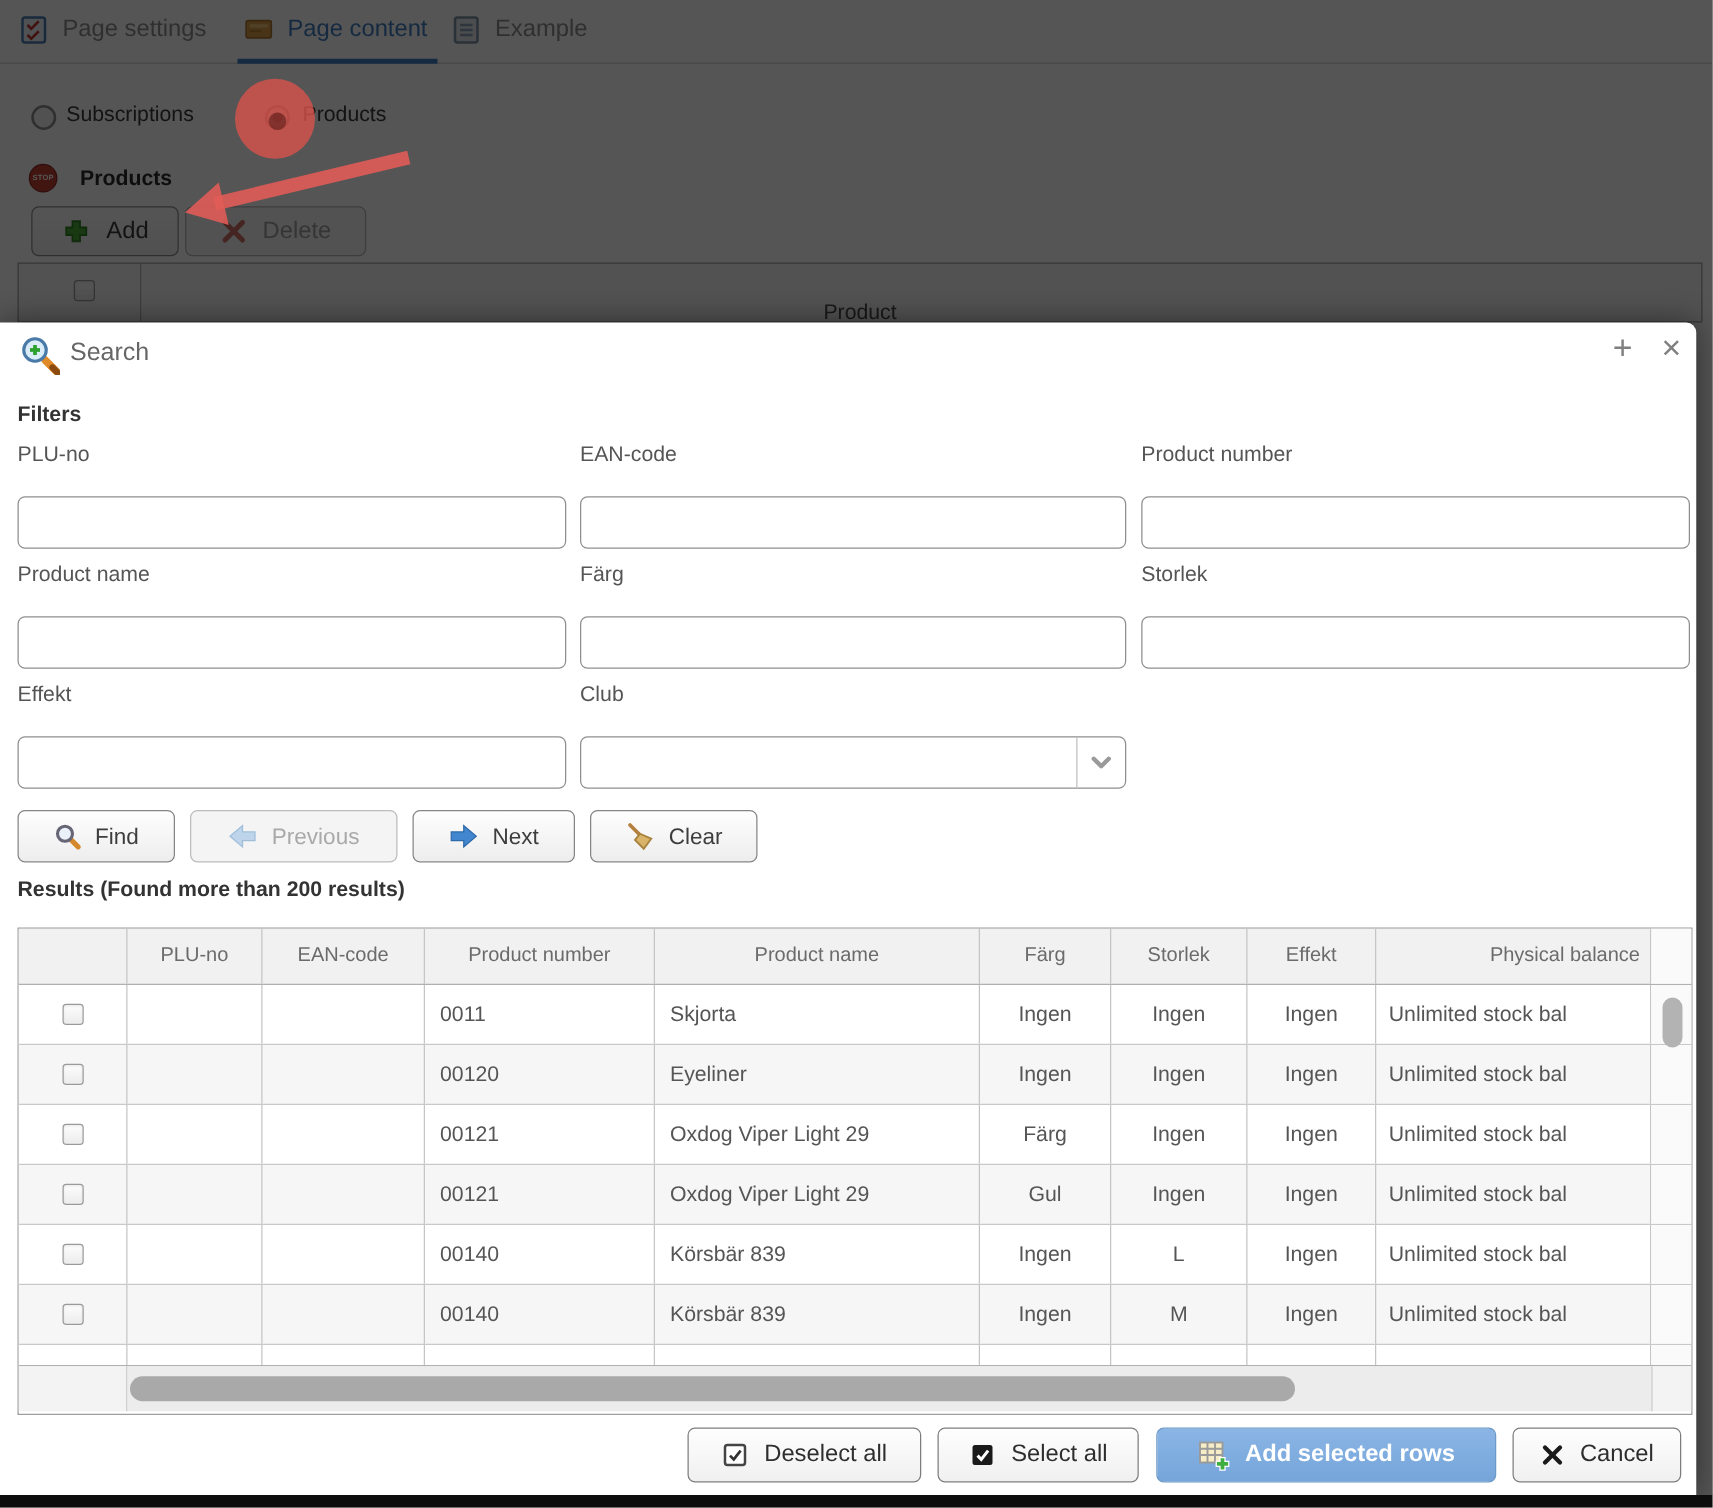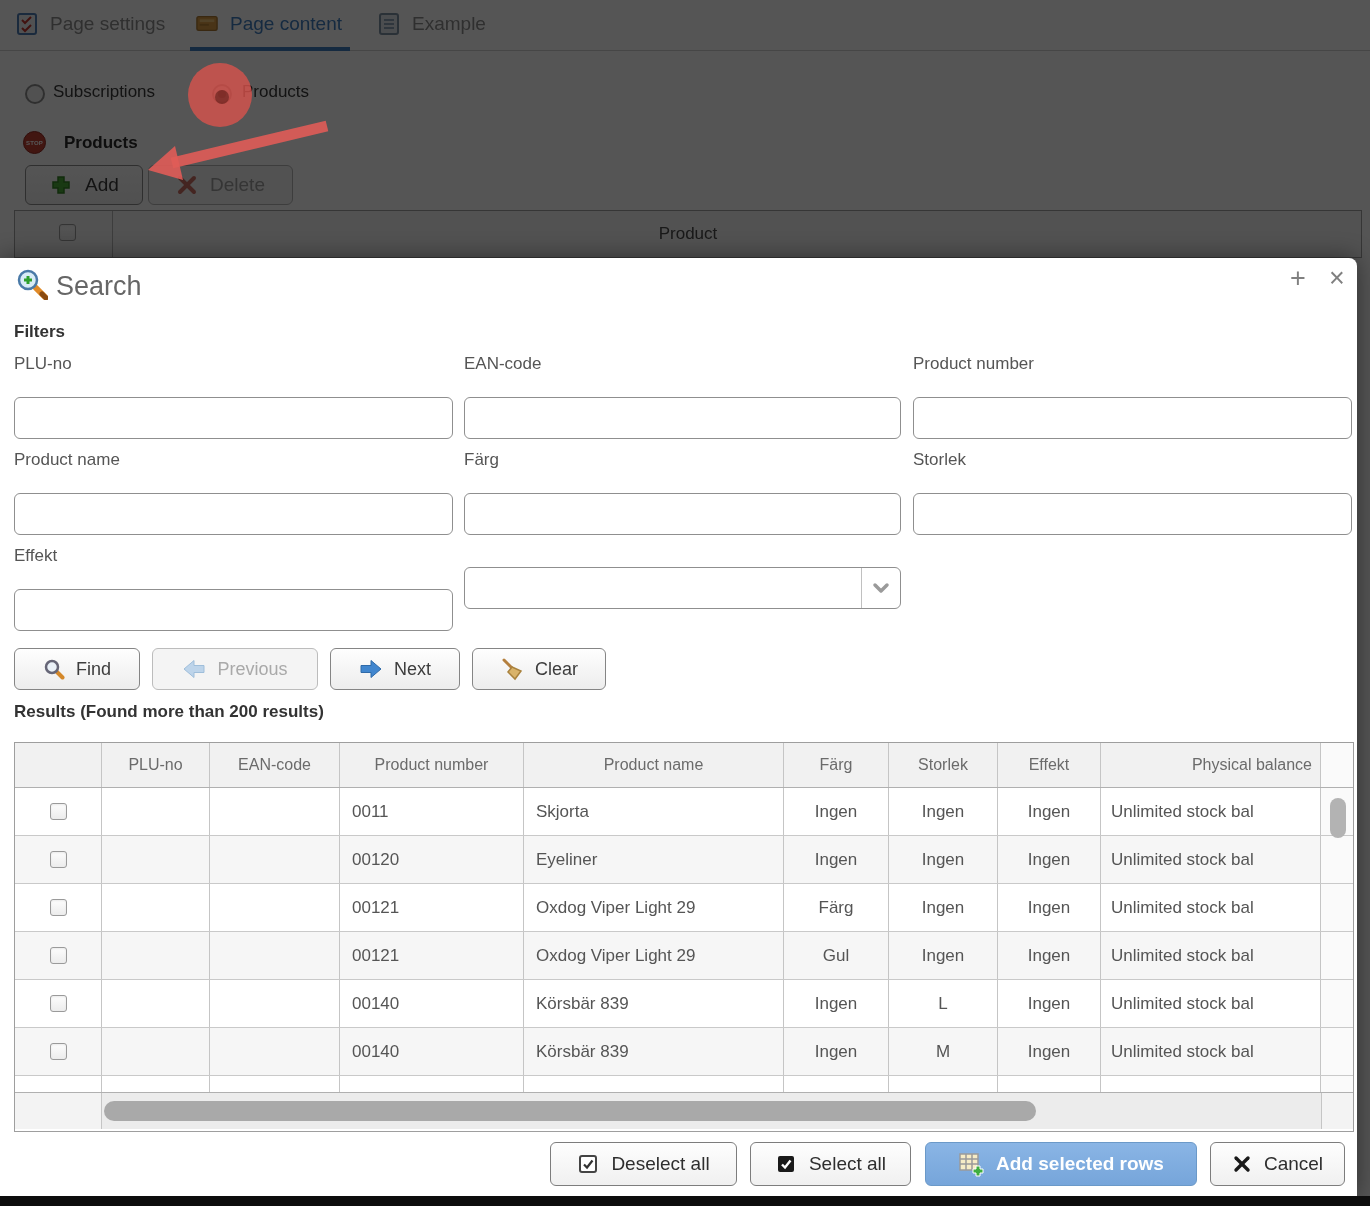--- a/index.html
+++ b/index.html
@@ -28,38 +28,38 @@
   .prod-title { font-size:17px; font-weight:bold; color:#222; }
 
   .btn-base { position:absolute; height:40px; border:1px solid #8a8a8a; border-radius:6px;
               background:linear-gradient(#fdfdfd,#efefef); display:flex; align-items:center; justify-content:center;
               gap:12px; font-size:19px; color:#333; }
   .btn-base.disabled { color:#9b9b9b; border-color:#b5b5b5; background:#f5f5f5; }
 
   .base-table-header { position:absolute; left:14px; top:210px; width:1348px; height:48px;
                        background:#f6f6f6; border:1px solid #9e9e9e; }
   .base-th-sep { position:absolute; left:97px; top:0; width:1px; height:100%; background:#b5b5b5; }
-  .base-th-label { position:absolute; left:98px; top:0; width:1150px; height:46px; line-height:46px;
+  .base-th-label { position:absolute; left:98px; top:16px; width:1150px; height:46px; line-height:46px;
                    text-align:center; font-size:17px; color:#444; }
   .checkbox { display:inline-block; width:17px; height:17px; border:1px solid #9a9a9a; border-radius:3px;
               background:linear-gradient(#fdfdfd,#ececec); box-shadow: inset 0 1px 2px rgba(0,0,0,0.08); }
 
   
   .dim-overlay { position:absolute; inset:0; background:rgba(5,5,5,0.68); z-index:20; }
   .ann-circle { position:absolute; left:188px; top:63px; width:64px; height:64px; border-radius:50%;
                 background:rgba(221,83,77,0.78); z-index:30; }
   .ann-dot { position:absolute; left:215px; top:90px; width:14px; height:14px; border-radius:50%;
              background:rgba(94,28,24,0.6); z-index:31; }
   .ann-arrow { position:absolute; left:140px; top:88px; z-index:30; }
 
   
   .modal { position:absolute; left:0; top:258px; width:1357px; height:938px; background:#fff;
            border-radius:0 8px 0 0; box-shadow:0 0 24px rgba(0,0,0,0.45); z-index:40; }
   .modal-title-icon { position:absolute; left:16px; top:10px; }
-  .modal-title { position:absolute; left:56px; top:13px; font-size:27px; color:#666; }
+  .modal-title { position:absolute; left:56px; top:13px; font-size:20px; color:#666; }
   .win-btn { position:absolute; top:5px; font-size:27px; color:#808080; line-height:30px; width:30px; text-align:center; cursor:default; }
   .win-plus { left:1283px; }
   .win-close { left:1322px; }
 
   .section-label { position:absolute; font-size:17px; font-weight:bold; color:#333; }
   .fgroup { position:absolute; width:439px; }
   .fgroup.col1 { left:14px; } .fgroup.col2 { left:464px; width:437px; } .fgroup.col3 { left:913px; }
   .fgroup.row1 { top:96px; } .fgroup.row2 { top:192px; } .fgroup.row3 { top:288px; }
   .fgroup .flabel { font-size:17px; color:#555; height:22px; }
   .fgroup .finput { margin-top:21px; width:100%; height:42px; border:1px solid #8f8f8f; border-radius:6px;
@@ -125,21 +125,21 @@
       <div class="tab active" style="left:196px;">
         <span class="ticon">
           <svg width="24" height="22" viewBox="0 0 24 22">
               <rect x="1" y="4" width="22" height="15" rx="2" fill="#d9983f" stroke="#a8742c" stroke-width="1.5"></rect>
               <rect x="4" y="7" width="16" height="3" fill="#f0c070"></rect>
               <rect x="4" y="12" width="10" height="2" fill="#b8812f"></rect>
             </svg>
         </span>
         <span>Page content</span>
       </div>
-      <div class="tab" style="left:378px;">
+      <div class="tab" style="left:362px;">
         <span class="ticon">
           <svg width="22" height="24" viewBox="0 0 22 24">
               <rect x="2" y="2" width="18" height="20" rx="2" fill="#dfe5ec" stroke="#7b8ea3" stroke-width="2"></rect>
               <line x1="6" y1="8" x2="16" y2="8" stroke="#8aa0b5" stroke-width="2"></line>
               <line x1="6" y1="12" x2="16" y2="12" stroke="#8aa0b5" stroke-width="2"></line>
               <line x1="6" y1="16" x2="16" y2="16" stroke="#8aa0b5" stroke-width="2"></line>
             </svg>
         </span>
         <span>Example</span>
       </div>
@@ -231,20 +231,21 @@
     </div>
     <div class="fgroup col3 row2">
       <div class="flabel">Storlek</div>
       <input class="finput" value="" style="">
     </div>
     <div class="fgroup col1 row3">
       <div class="flabel">Effekt</div>
       <input class="finput" value="" style="">
     </div>
     <div class="fgroup col2 row3">
+      <div class="flabel">Club</div>
       <div class="combo">
         <span class="combo-chevron">
           <svg width="20" height="18" viewBox="0 0 20 18">
               <polyline points="4,6 10,12 16,6" fill="none" stroke="#9a9a9a" stroke-width="3.5" stroke-linecap="round" stroke-linejoin="round"></polyline>
             </svg>
         </span>
       </div>
     </div>
 
     <div class="search-actions">

